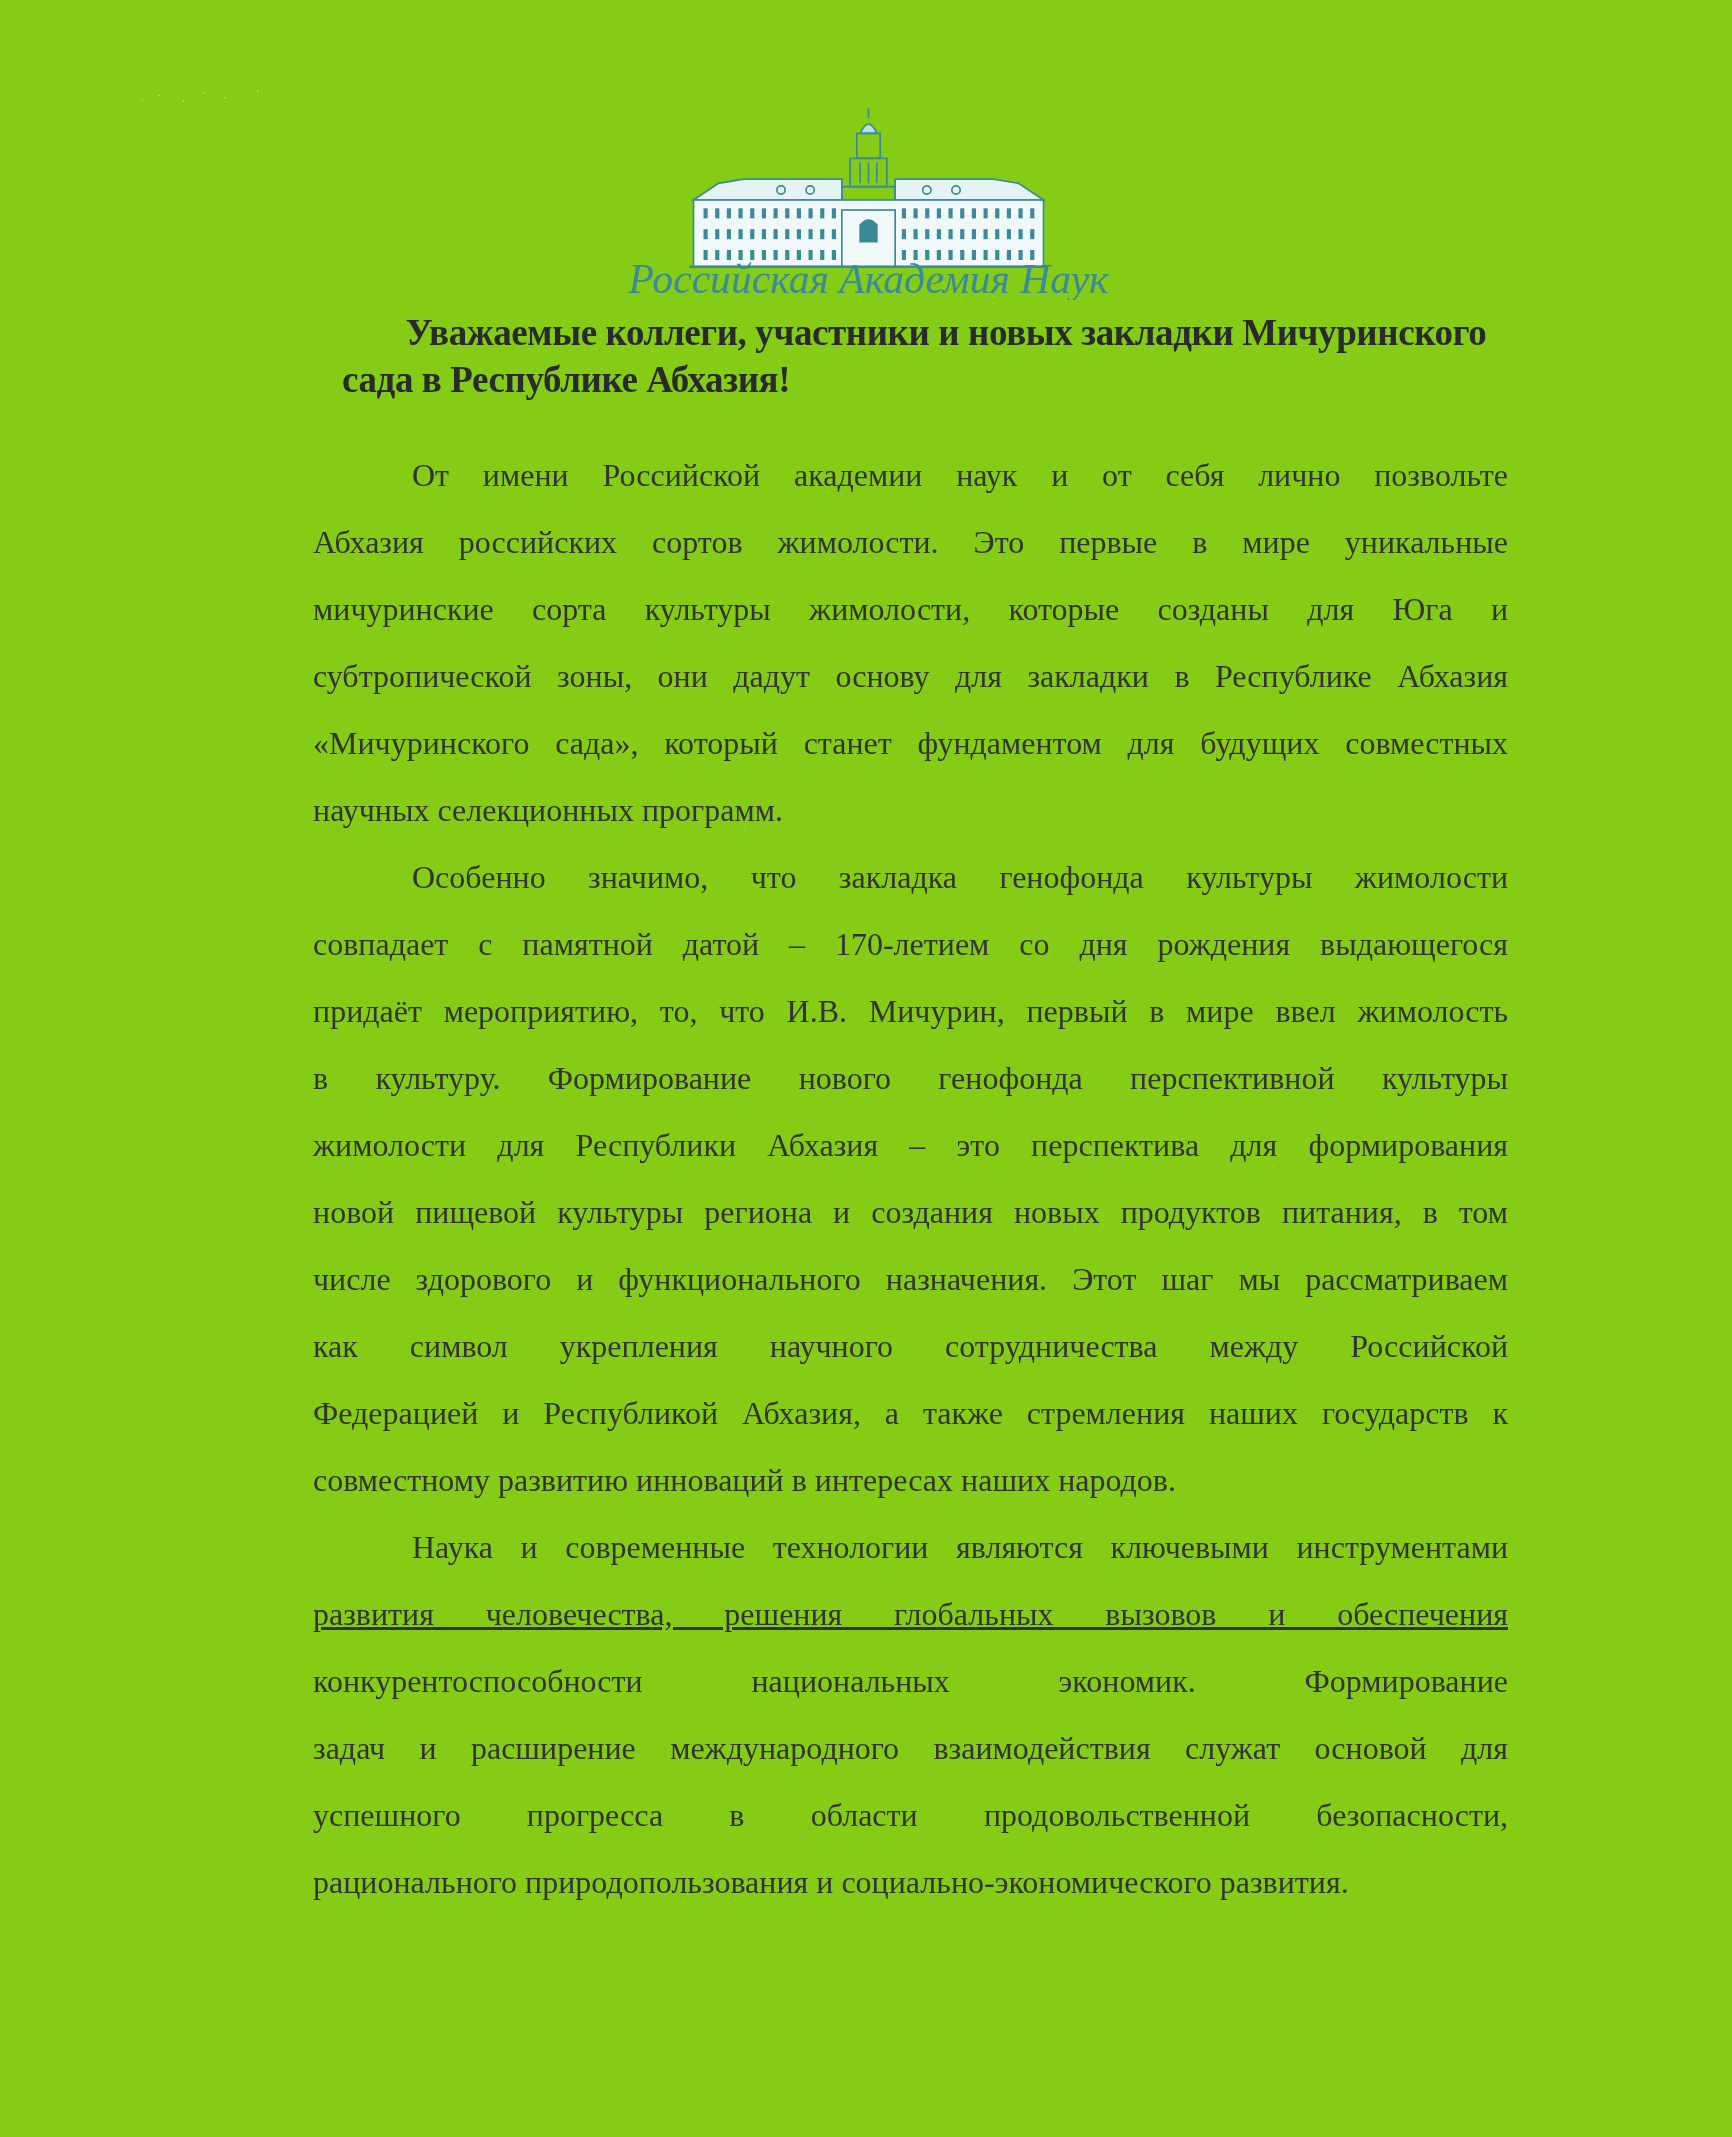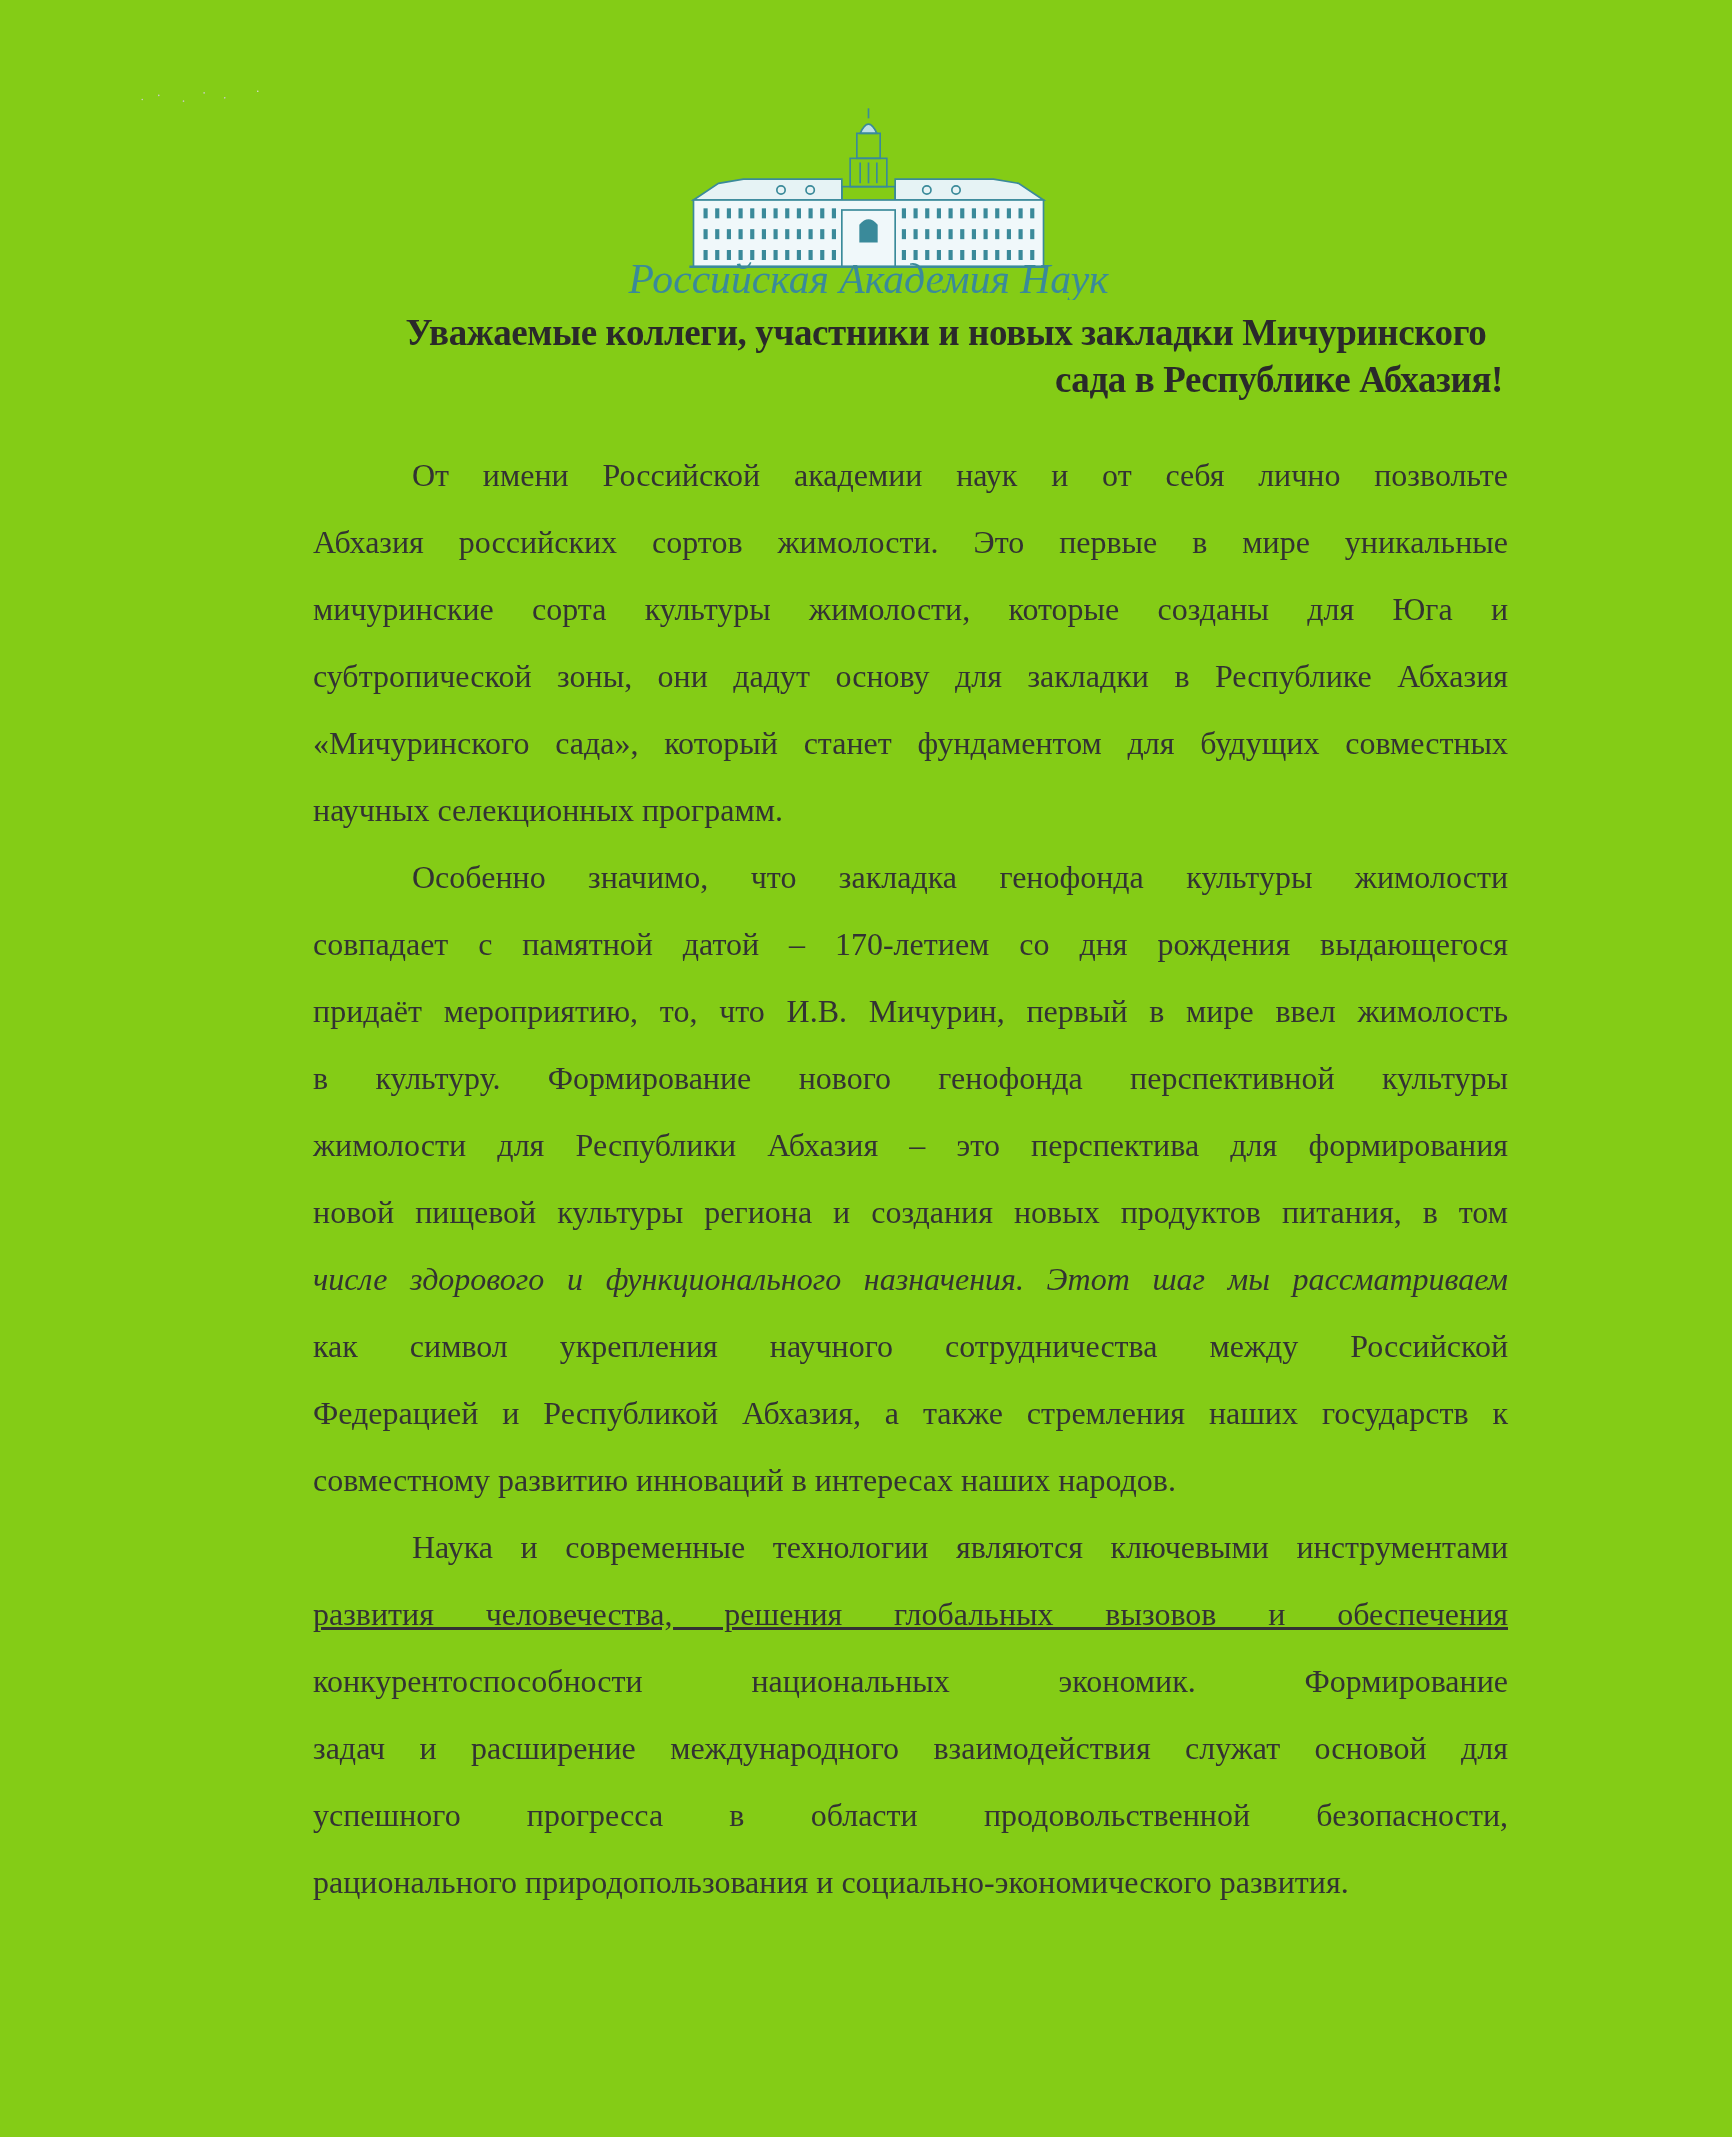--- a/index.html
+++ b/index.html
@@ -7,21 +7,21 @@
   .page { position: absolute; left: 0; top: 0; width: 1732px; height: 2137px; background: #84cc16; }
   .logo { position: absolute; left: 493px; top: 100px; width: 751px; height: 200px; }
   .logo svg { width: 100%; height: 100%; }
   .heading {
     position: absolute; left: 317px; width: 1186px; top: 309px;
     font-family: "Liberation Serif", serif; font-weight: bold;
     font-size: 37px; color: #2a2a2a; text-align: center; line-height: 47px;
     letter-spacing: -0.4px;
   }
   .heading .l1 { display: block; text-align: right; padding-right: 16.7px; }
-  .heading .l2 { display: block; text-align: right; padding-left: 25px; }
+  .heading .l2 { display: block; text-align: left; padding-left: 25px; }
   .body-text {
     position: absolute; left: 214px; width: 1294px; top: 442px;
     font-family: "Liberation Serif", serif; font-size: 32px; color: #333;
     line-height: 67px; text-align: justify;
   }
   .para { margin: 0; text-indent: 99px; text-align: justify; }
   .line { display: block; text-align: justify; text-align-last: justify; white-space: nowrap; height: 67px; }
   .line.last { text-align-last: left; }
   .line.first { padding-left: 99px; }
   .specks { position: absolute; left: 125px; top: 83px; width: 150px; height: 33px; }
@@ -158,21 +158,21 @@
       <span class="line" style="white-space: nowrap;">«Мичуринского сада», который станет фундаментом для будущих совместных</span>
       <span class="line last" style="white-space: nowrap;">научных селекционных программ.</span>
     </div>
     <div class="para">
       <span class="line first" style="white-space: nowrap;">Особенно значимо, что закладка генофонда культуры жимолости</span>
       <span class="line" style="white-space: nowrap;">совпадает с памятной датой – 170-летием со дня рождения выдающегося</span>
       <span class="line" style="white-space: nowrap;">придаёт мероприятию, то, что И.В. Мичурин, первый в мире ввел жимолость</span>
       <span class="line" style="white-space: nowrap;">в культуру. Формирование нового генофонда перспективной культуры</span>
       <span class="line" style="white-space: nowrap;">жимолости для Республики Абхазия – это перспектива для формирования</span>
       <span class="line" style="white-space: nowrap;">новой пищевой культуры региона и создания новых продуктов питания, в том</span>
-      <span class="line" style="white-space: nowrap; font-style: italic;">числе здорового и функционального назначения. Этот шаг мы рассматриваем</span>
+      <span class="line" style="white-space: nowrap;">числе здорового и функционального назначения. Этот шаг мы рассматриваем</span>
       <span class="line" style="white-space: nowrap;">как символ укрепления научного сотрудничества между Российской</span>
       <span class="line" style="white-space: nowrap;">Федерацией и Республикой Абхазия, а также стремления наших государств к</span>
       <span class="line last" style="white-space: nowrap;">совместному развитию инноваций в интересах наших народов.</span>
     </div>
     <div class="para">
       <span class="line first" style="white-space: nowrap;">Наука и современные технологии являются ключевыми инструментами</span>
       <span class="line" style="white-space: nowrap; text-decoration: underline;">развития человечества, решения глобальных вызовов и обеспечения</span>
       <span class="line" style="white-space: nowrap;">конкурентоспособности национальных экономик. Формирование</span>
       <span class="line" style="white-space: nowrap;">задач и расширение международного взаимодействия служат основой для</span>
       <span class="line" style="white-space: nowrap;">успешного прогресса в области продовольственной безопасности,</span>

